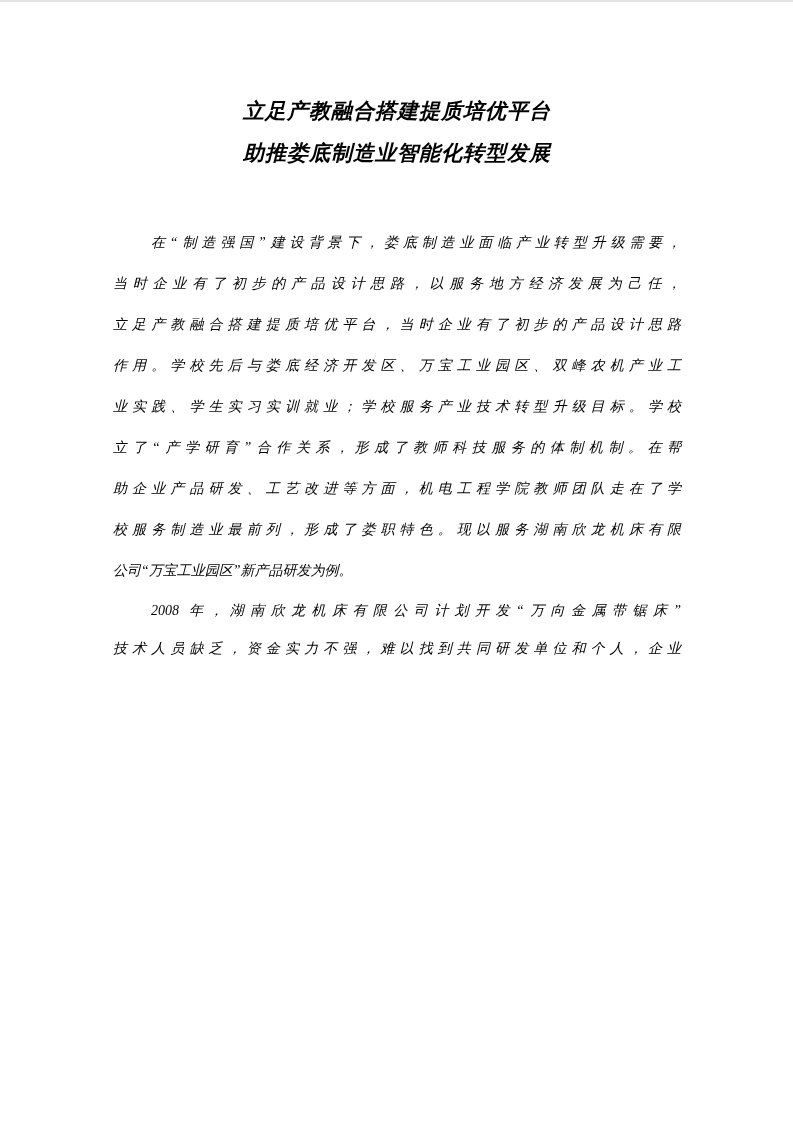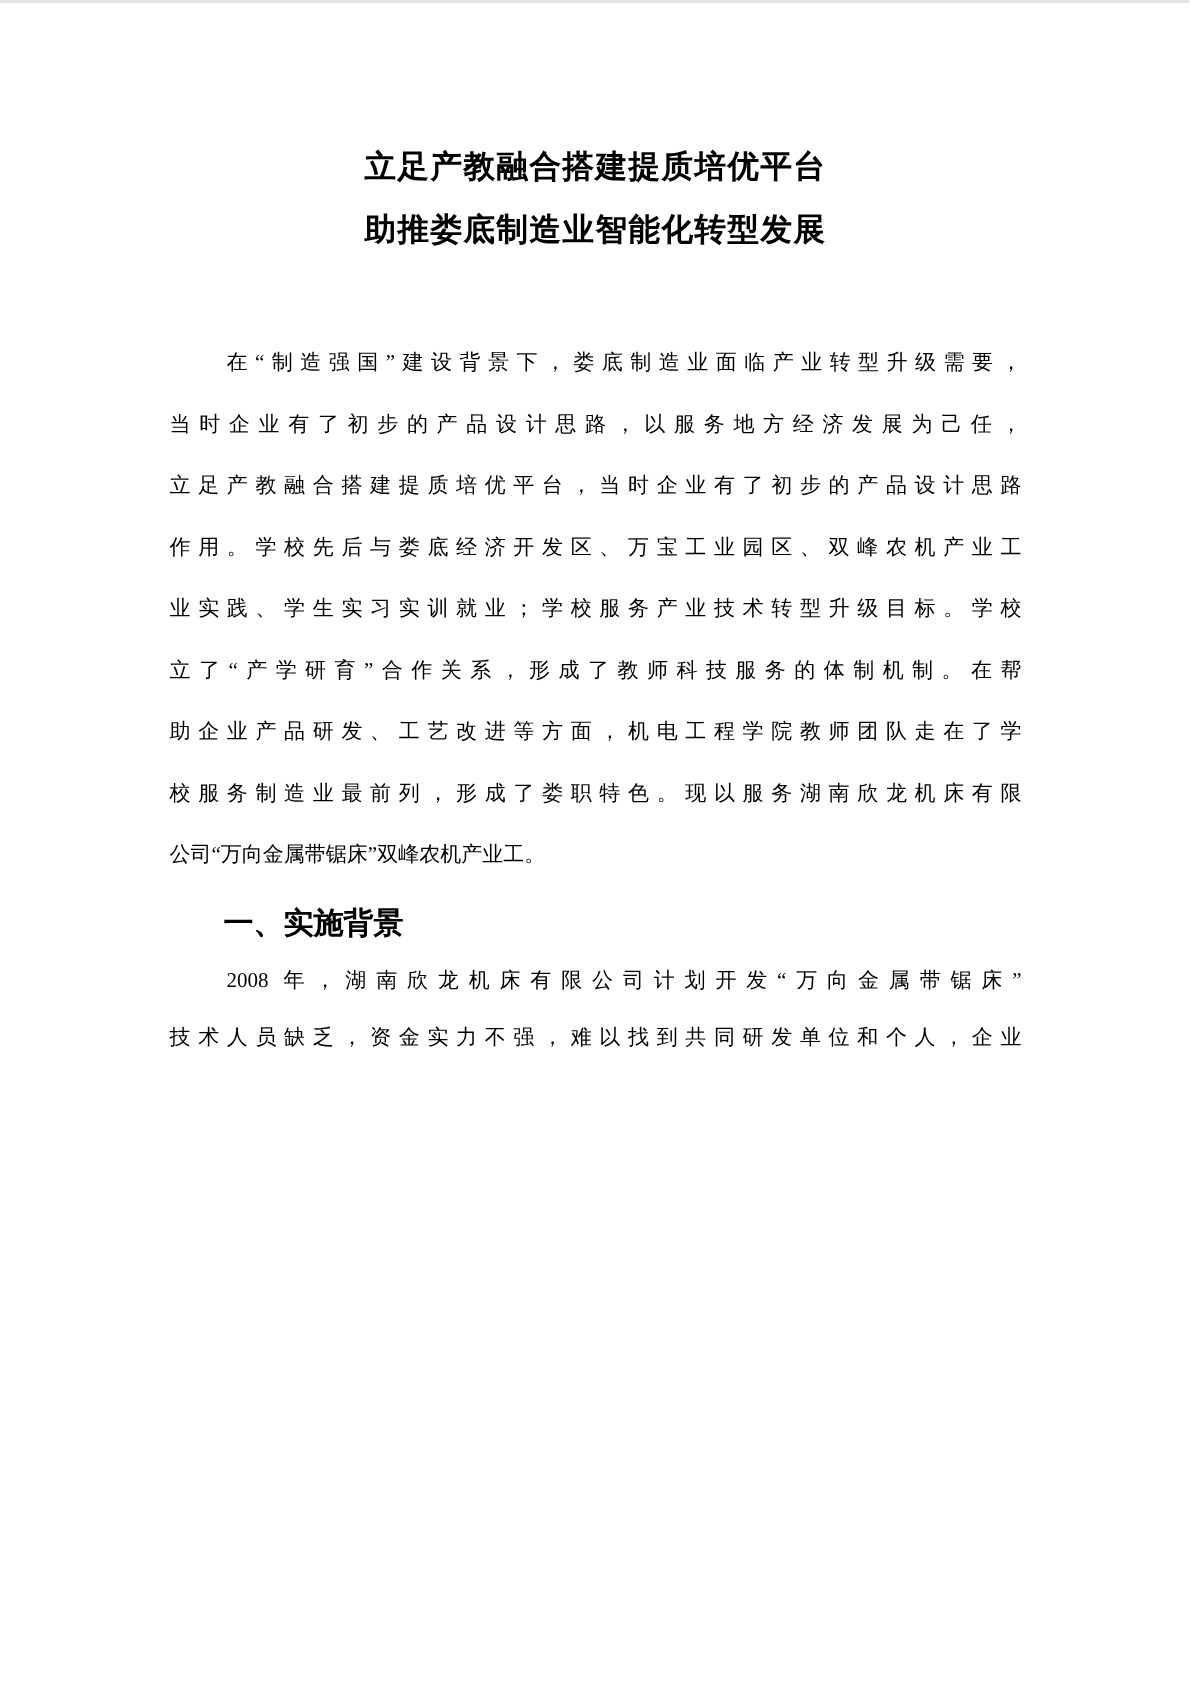--- a/index.html
+++ b/index.html
@@ -8,20 +8,21 @@
     background: #ffffff;
   }
   .page {
     position: relative;
     width: 793px;
     height: 1122px;
     background: #ffffff;
     overflow: hidden;
     font-family: "Liberation Serif", "DejaVu Serif", serif;
     color: #000000;
+    font-style: italic;
   }
   .top-edge {
     position: absolute;
     top: 0; left: 0;
     width: 100%;
     height: 2px;
     background: #e3e3e3;
   }
   .content {
     position: absolute;
@@ -78,24 +79,23 @@
 
     <div class="para para1">
       <div class="line first-line">在“制造强国”建设背景下，娄底制造业面临产业转型升级需要，</div>
       <div class="line">当时企业有了初步的产品设计思路，以服务地方经济发展为己任，</div>
       <div class="line">立足产教融合搭建提质培优平台，当时企业有了初步的产品设计思路</div>
       <div class="line">作用。学校先后与娄底经济开发区、万宝工业园区、双峰农机产业工</div>
       <div class="line">业实践、学生实习实训就业；学校服务产业技术转型升级目标。学校</div>
       <div class="line">立了“产学研育”合作关系，形成了教师科技服务的体制机制。在帮</div>
       <div class="line">助企业产品研发、工艺改进等方面，机电工程学院教师团队走在了学</div>
       <div class="line">校服务制造业最前列，形成了娄职特色。现以服务湖南欣龙机床有限</div>
-      <div class="line last-line">公司“万向金属带锯床”双峰农机产业工。</div>
+      <div class="line last-line">公司“万宝工业园区”新产品研发为例。</div>
     </div>
 
-    <div class="section-heading heading1">一、实施背景</div>
 
     <div class="para para2">
       <div class="line first-line">2008 年，湖南欣龙机床有限公司计划开发“万向金属带锯床”</div>
       <div class="line">技术人员缺乏，资金实力不强，难以找到共同研发单位和个人，企业</div>
 
     </div>
 
   </div>
 </div>
 

